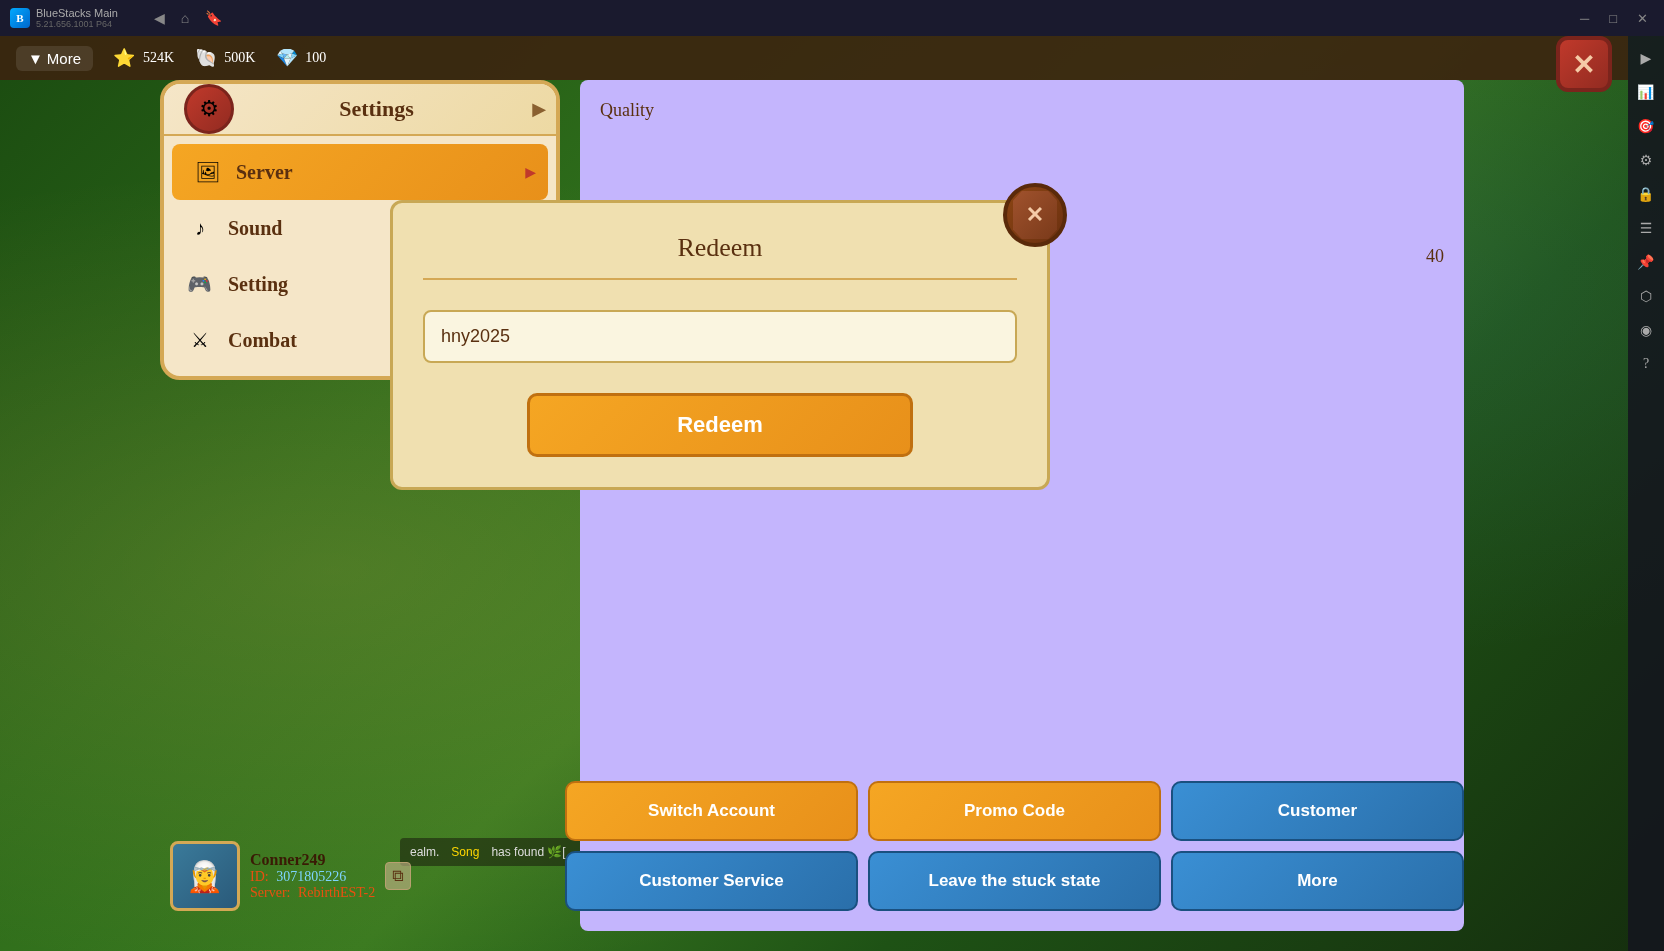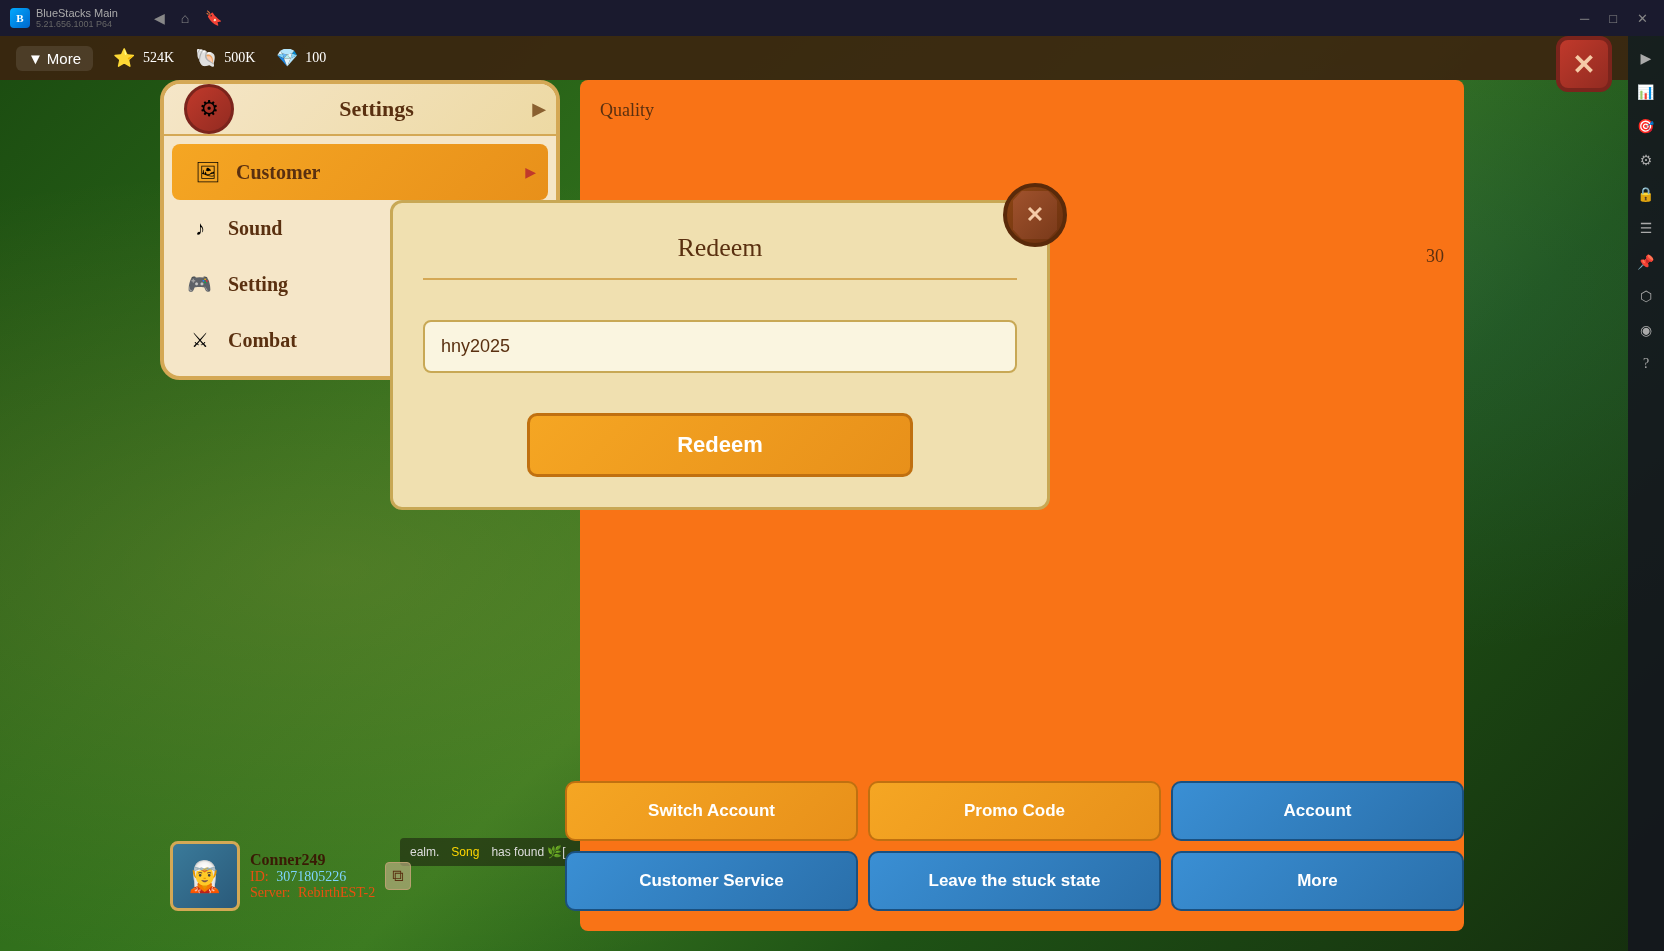--- a/index.html
+++ b/index.html
@@ -382,21 +382,21 @@
       color: #5a3010;
     }
 
     
     .main-content {
       position: absolute;
       top: 80px;
       left: 580px;
       right: 200px;
       bottom: 20px;
-      background: #f97316;
+      background: #c4b5fd;
       border-radius: 8px;
       padding: 20px;
       z-index: 20;
     }
 
     .quality-label {
       font-size: 18px;
       color: #5a3010;
       margin-bottom: 12px;
     }
@@ -428,21 +428,21 @@
     .redeem-header {
       text-align: center;
       font-size: 26px;
       color: #5a3010;
       margin-bottom: 10px;
       padding-bottom: 15px;
       border-bottom: 2px solid #d4a855;
     }
 
     .redeem-input-container {
-      margin: 40px 0;
+      margin: 30px 0;
     }
 
     .redeem-input {
       width: 100%;
       padding: 14px 16px;
       border: 2px solid #c8a855;
       border-radius: 8px;
       background: #faf5e0;
       font-size: 18px;
       color: #5a3010;
@@ -591,21 +591,21 @@
     <div class="settings-gear">
       <span>⚙</span>
     </div>
     <span class="settings-title">Settings</span>
     <span class="settings-arrow-right">▶</span>
   </div>
 
   <div class="settings-menu">
     <div class="menu-item active">
       <span class="menu-icon">🖼</span>
-      <span class="menu-label">Customer</span>
+      <span class="menu-label">Server</span>
     </div>
     <div class="menu-item">
       <span class="menu-icon">♪</span>
       <span class="menu-label">Sound</span>
     </div>
     <div class="menu-item">
       <span class="menu-icon">🎮</span>
       <span class="menu-label">Setting</span>
     </div>
     <div class="menu-item">
@@ -613,21 +613,21 @@
       <span class="menu-label">Combat</span>
     </div>
   </div>
 </div>
 
 <div class="main-content">
   <div class="quality-label">Quality</div>
   <div style="margin-top: 120px; display: flex; align-items: center; gap: 10px;">
     <div class="checkmark">✓</div>
     <span style="font-size: 18px; color: #5a3010;">Ultimate</span>
-    <span style="margin-left: auto; font-size: 18px; color: #5a3010;">30</span>
+    <span style="margin-left: auto; font-size: 18px; color: #5a3010;">40</span>
   </div>
 </div>
 
 <div class="user-info">
   <div class="user-avatar">🧝</div>
   <div class="user-details">
     <div class="user-name">Conner249</div>
     <div class="user-id">
       <span>ID:</span>
       <span style="color: #7dd3fc; margin-left: 4px;">3071805226</span>
@@ -637,21 +637,21 @@
       <span style="color: #e85010; margin-left: 4px;">RebirthEST-2</span>
     </div>
   </div>
   <button class="copy-btn">⧉</button>
 </div>
 
 <div class="bottom-buttons">
   <div class="btn-row">
     <button class="action-btn orange">Switch Account</button>
     <button class="action-btn orange">Promo Code</button>
-    <button class="action-btn blue">Account</button>
+    <button class="action-btn blue">Customer</button>
   </div>
   <div class="btn-row">
     <button class="action-btn blue">Customer Service</button>
     <button class="action-btn blue">Leave the stuck state</button>
     <button class="action-btn blue">More</button>
   </div>
 </div>
 
 <div class="redeem-modal">
 

